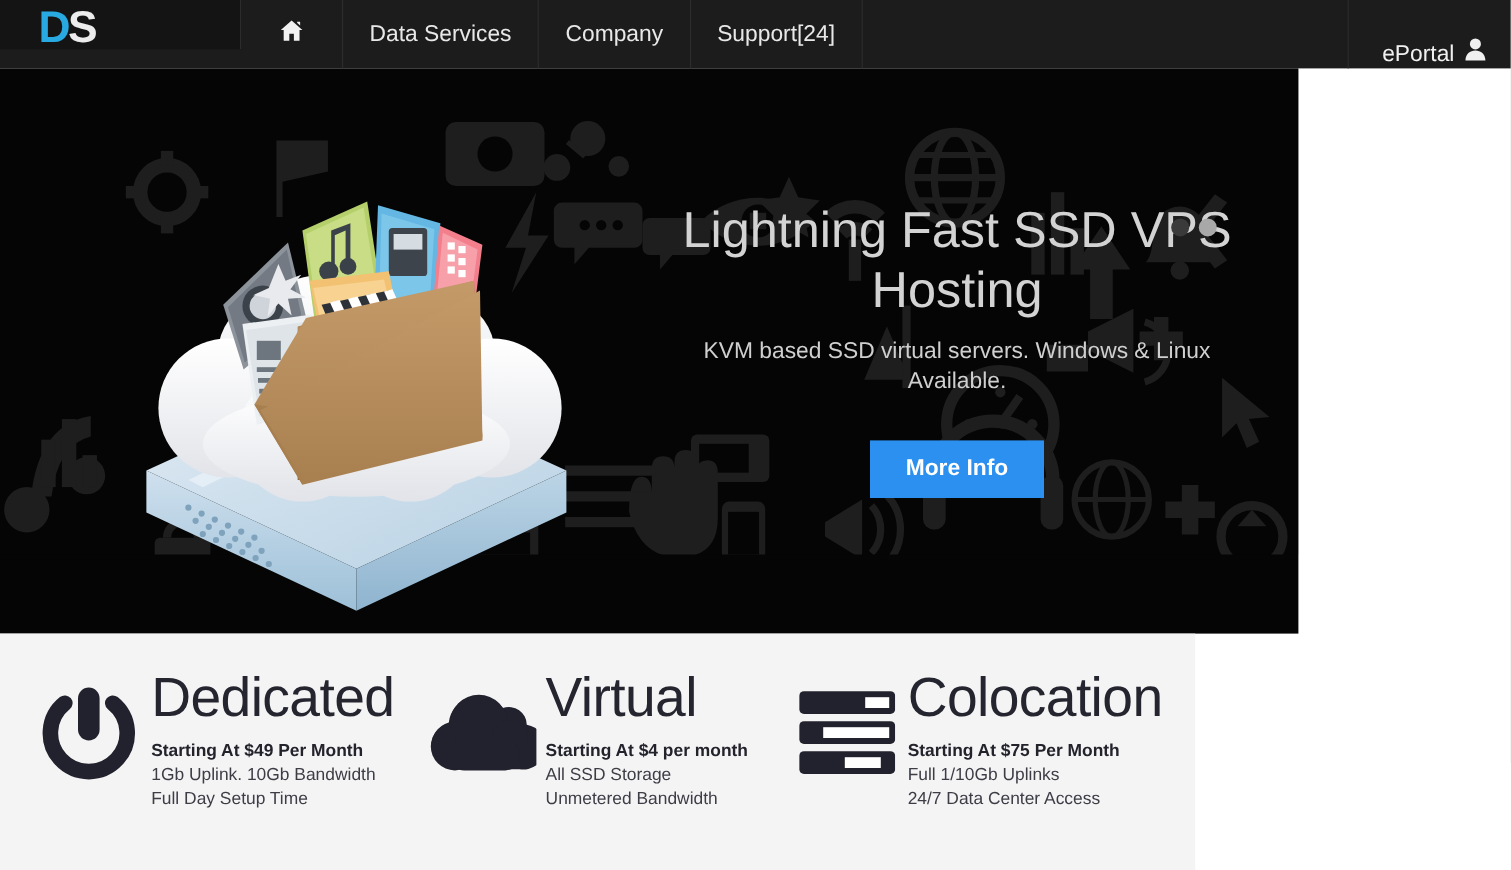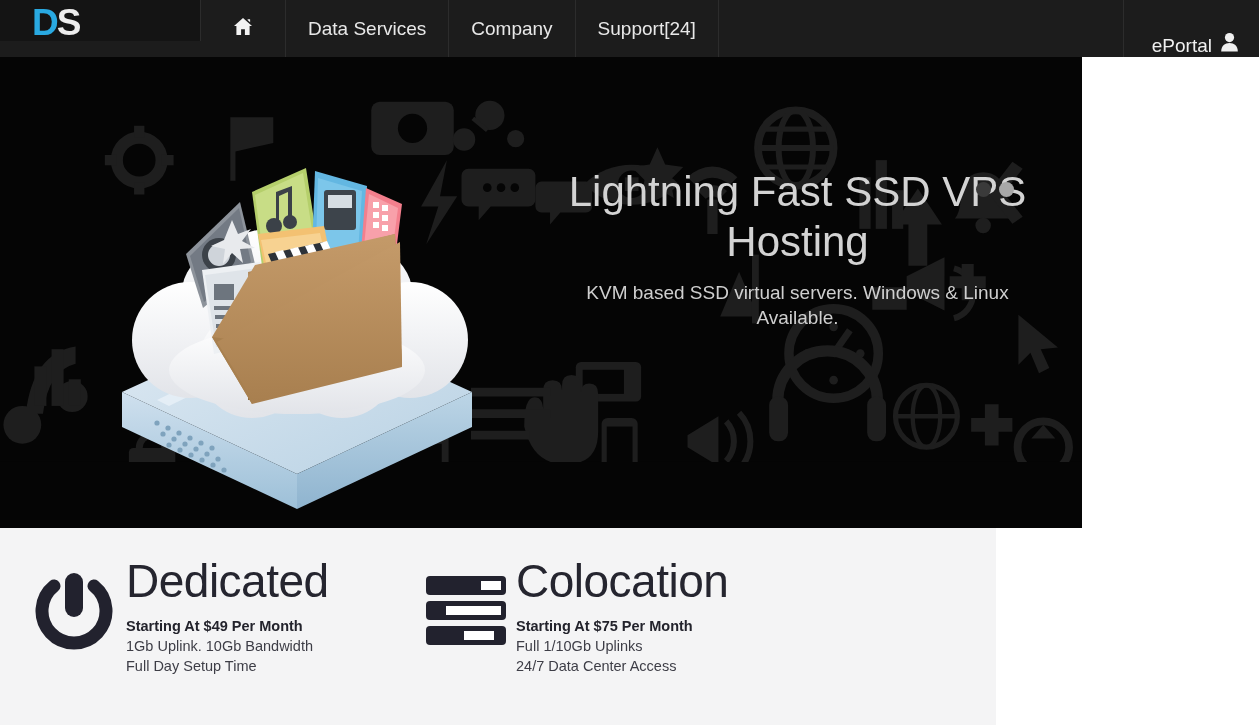--- a/index.html
+++ b/index.html
@@ -493,20 +493,21 @@
           <path d="M186 130 L186 258 L192 258 Z" fill="#8b6a40"></path>
           <path d="M150 195 L193 123 L333 92 L340 225 L190 262 Z" fill="url(#folderFront)"></path>
           <path d="M150 195 L190 262 L190 200 Z" fill="#a8804f"></path>
           <path d="M155 200 L192 260 L340 224 L338 100 Z" fill="url(#folderFront)"></path>
         </g>
       </svg>
 
       <div class="hero-copy">
         <div class="hero-title">Lightning Fast SSD VPS Hosting</div>
         <div class="hero-sub">KVM based SSD virtual servers. Windows &amp; Linux Available.</div>
+        <button class="hero-btn">More Info</button>
       </div>
 
       <div class="carousel-dots">
         <span class="dot inactive"></span>
         <span class="dot active"></span>
       </div>
     </div>
   </div>
 
   <div class="features">
@@ -520,20 +521,37 @@
           </svg>
         </div>
         <div class="feat-text">
           <div class="feat-title">Dedicated</div>
           <div class="feat-price">Starting At $49 Per Month</div>
           <div class="feat-line">1Gb Uplink. 10Gb Bandwidth</div>
           <div class="feat-line">Full Day Setup Time</div>
         </div>
       </div>
 
+      <div class="feature feat-virtual">
+        <div class="feat-icon ic-virtual">
+          <svg width="92" height="68" viewBox="0 0 92 68">
+            <path d="M22 64 a20 20 0 0 1 -3 -39 a25 25 0 0 1 45 -12 a15 15 0 0 1 20 14 a16 16 0 0 1 -6 37 z" fill="#22222e"></path>
+            <circle cx="24" cy="45" r="20" fill="#22222e"></circle>
+            <circle cx="44" cy="26" r="24" fill="#22222e"></circle>
+            <circle cx="70" cy="38" r="15" fill="#22222e"></circle>
+            <rect x="20" y="40" width="58" height="25" rx="12" fill="#22222e"></rect>
+          </svg>
+        </div>
+        <div class="feat-text">
+          <div class="feat-title">Virtual</div>
+          <div class="feat-price">Starting At $4 per month</div>
+          <div class="feat-line">All SSD Storage</div>
+          <div class="feat-line">Unmetered Bandwidth</div>
+        </div>
+      </div>
 
       <div class="feature feat-colo">
         <div class="feat-icon ic-colo">
           <svg width="80" height="72" viewBox="0 0 80 72">
             <rect x="0" y="1" width="80" height="19" rx="4" fill="#22222e"></rect>
             <rect x="0" y="26" width="80" height="19" rx="4" fill="#22222e"></rect>
             <rect x="0" y="51" width="80" height="19" rx="4" fill="#22222e"></rect>
             <rect x="55" y="6" width="20" height="9" fill="#ffffff"></rect>
             <rect x="20" y="31" width="55" height="9" fill="#ffffff"></rect>
             <rect x="38" y="56" width="30" height="9" fill="#ffffff"></rect>

